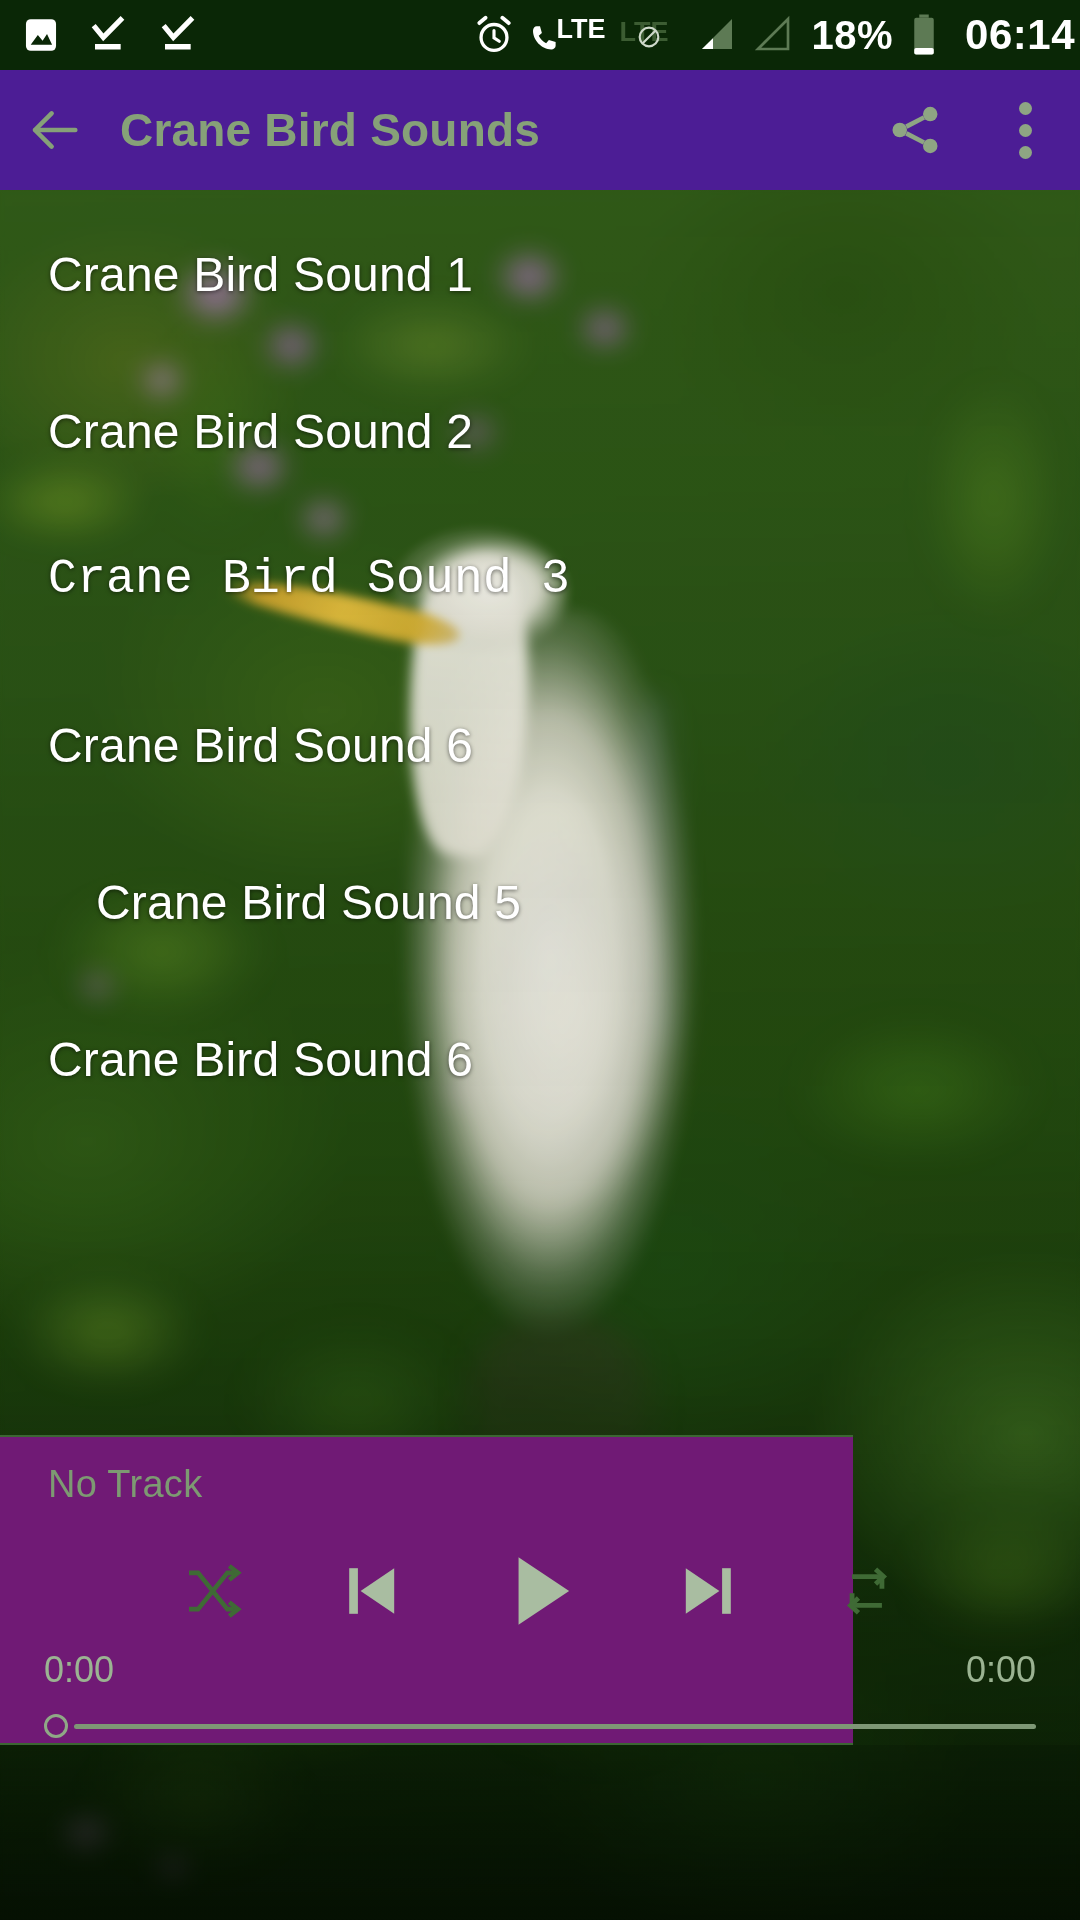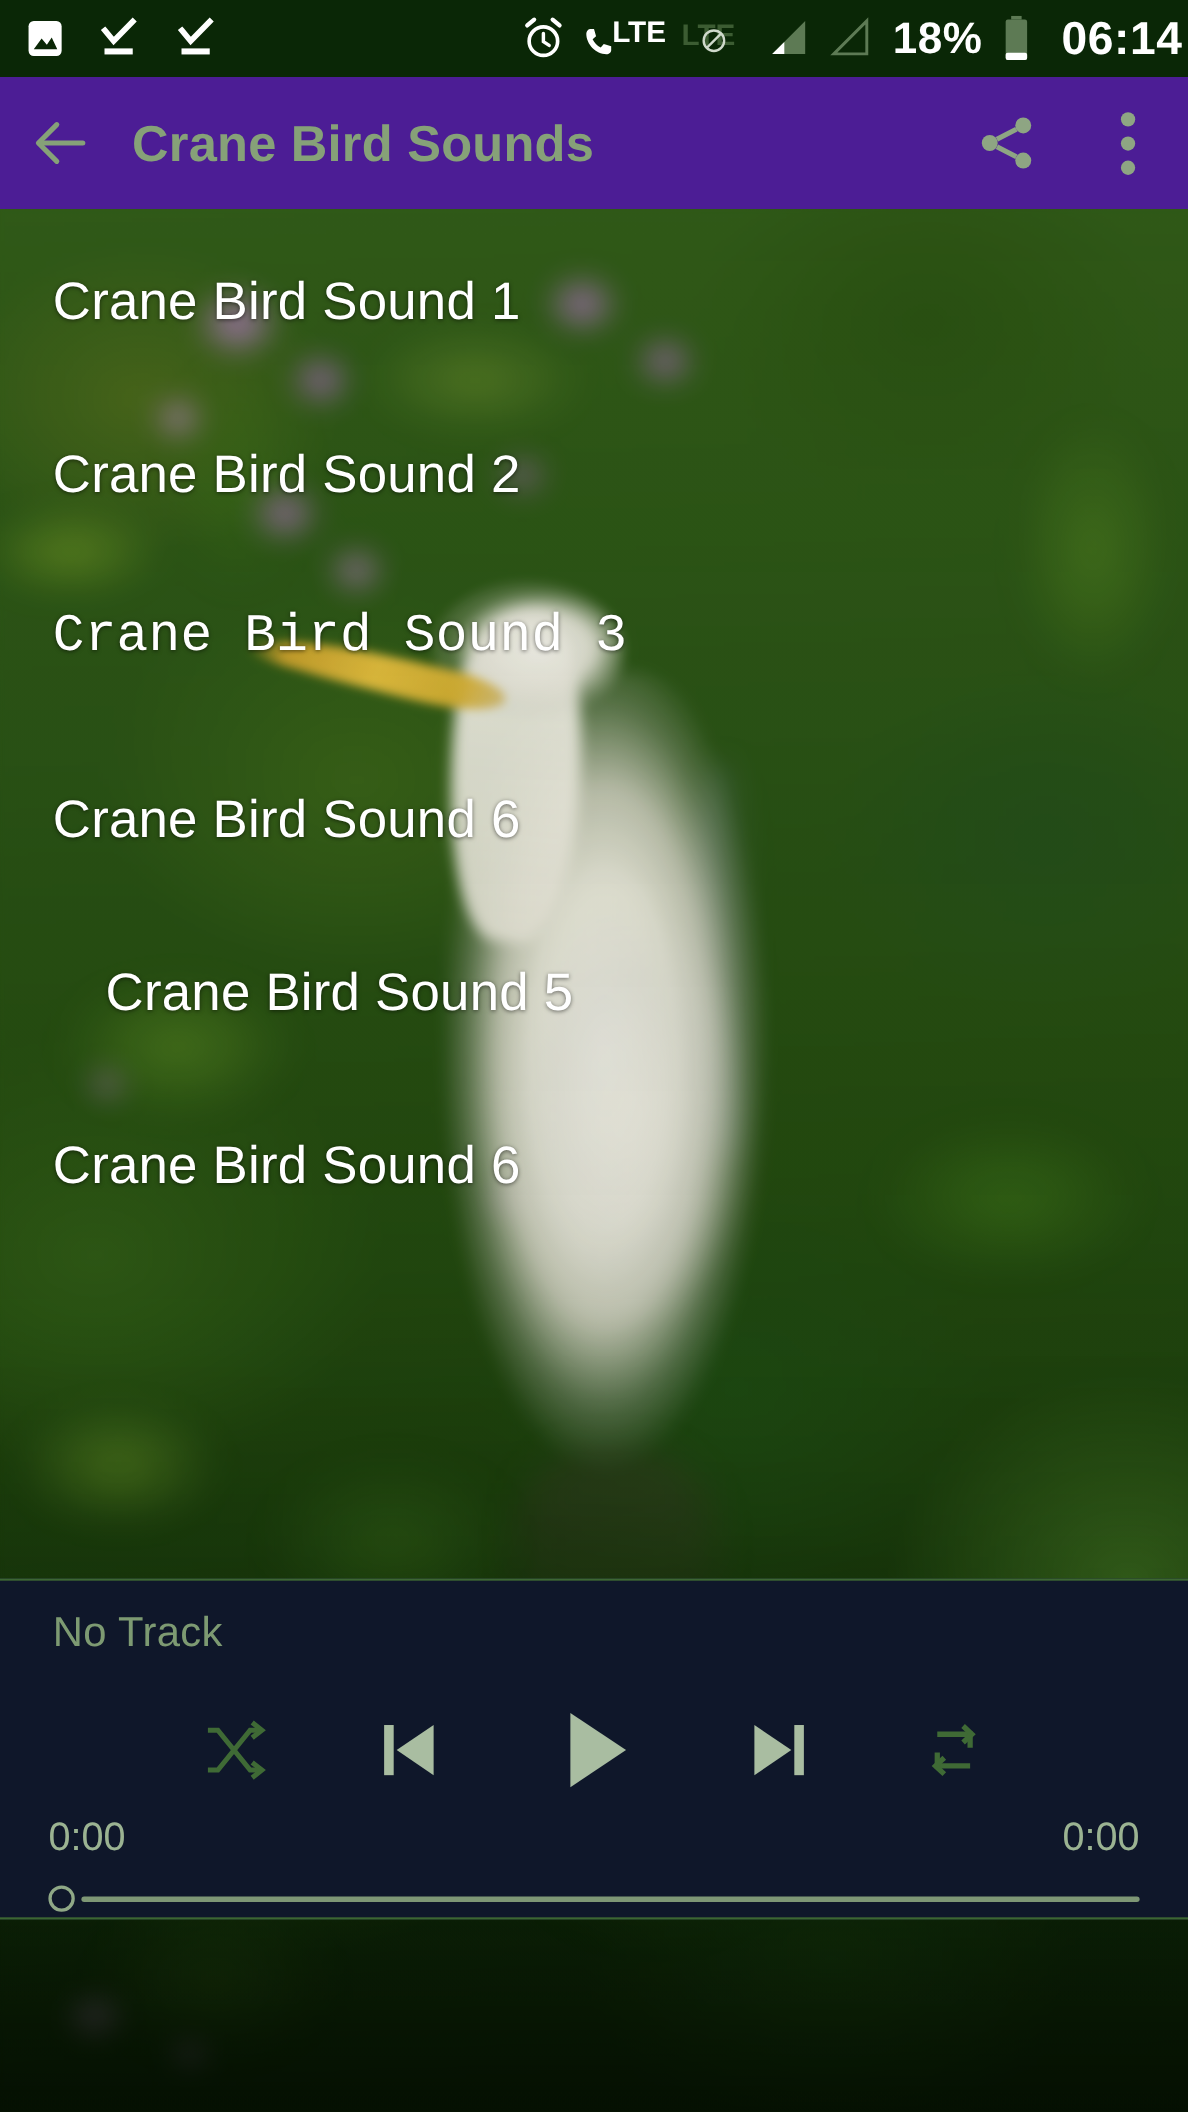--- a/index.html
+++ b/index.html
@@ -153,22 +153,22 @@
     display:flex; align-items:center;
   }
   .sound-label {
     padding-left:48px; font-size:48px; color:#ffffff; font-weight:400;
     letter-spacing:.2px; text-shadow:0 1px 4px rgba(0,0,0,.55);
     white-space:nowrap;
   }
 
   
   #player {
-    position:absolute; left:0; top:1435px; width:1080px; height:310px;
-    background:#0f172a; z-index:20;
+    position:absolute; left:0; top:1435px; width:853px; height:310px;
+    background:#701a75; z-index:20;
     border-top:2px solid #3c6633; border-bottom:2px solid #3c6633;
   }
   #player .no-track {
     position:absolute; left:48px; top:26px;
     font-size:38px; color:#7d9a72; letter-spacing:.3px;
   }
   #player .controls {
     position:absolute; left:0; top:106px; width:1080px; height:96px;
     display:flex; align-items:center; justify-content:center; gap:0;
   }

